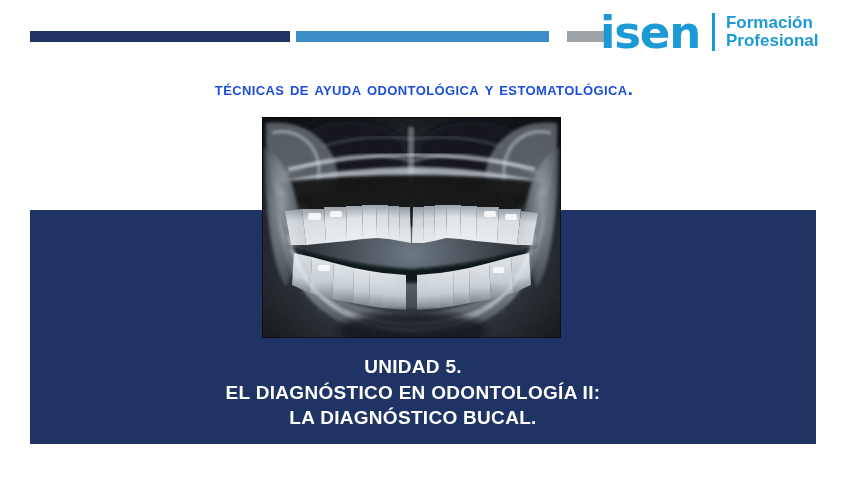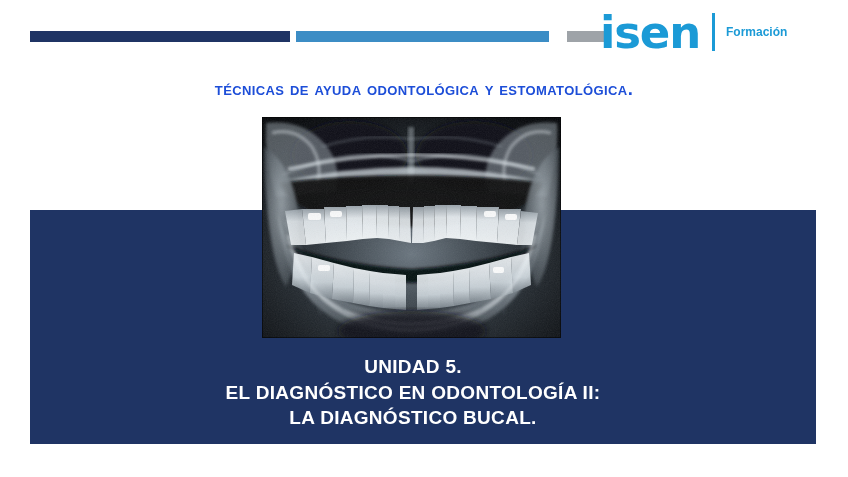--- a/index.html
+++ b/index.html
@@ -44,21 +44,21 @@
     font-family: "DejaVu Sans", sans-serif;
   }
   .logo-divider {
     width: 3px;
     height: 38px;
     background: #1b9ad6;
     margin: 0 11px 0 12px;
   }
   .logo-sub {
     color: #1b9ad6;
-    font-size: 12px;
+    font-size: 17px;
     font-weight: bold;
     line-height: 1.08;
     font-family: "Liberation Sans", sans-serif;
   }
 
   
   .main-title {
     position: absolute;
     left: 0;
     top: 78px;
@@ -118,20 +118,21 @@
 
   <div class="bar bar-navy"></div>
   <div class="bar bar-blue"></div>
   <div class="bar bar-gray"></div>
 
   <div class="logo">
     <span class="logo-word">isen</span>
     <span class="logo-divider"></span>
     <span class="logo-sub">
       <span>Formación</span><br>
+      <span>Profesional</span>
     </span>
   </div>
 
   <div class="main-title">Técnicas de ayuda odontológica y estomatológica.</div>
 
   <div class="navy-panel"></div>
 
   <div class="xray">
     <svg width="299" height="221" viewBox="0 0 299 221" xmlns="http://www.w3.org/2000/svg">
       <defs>

